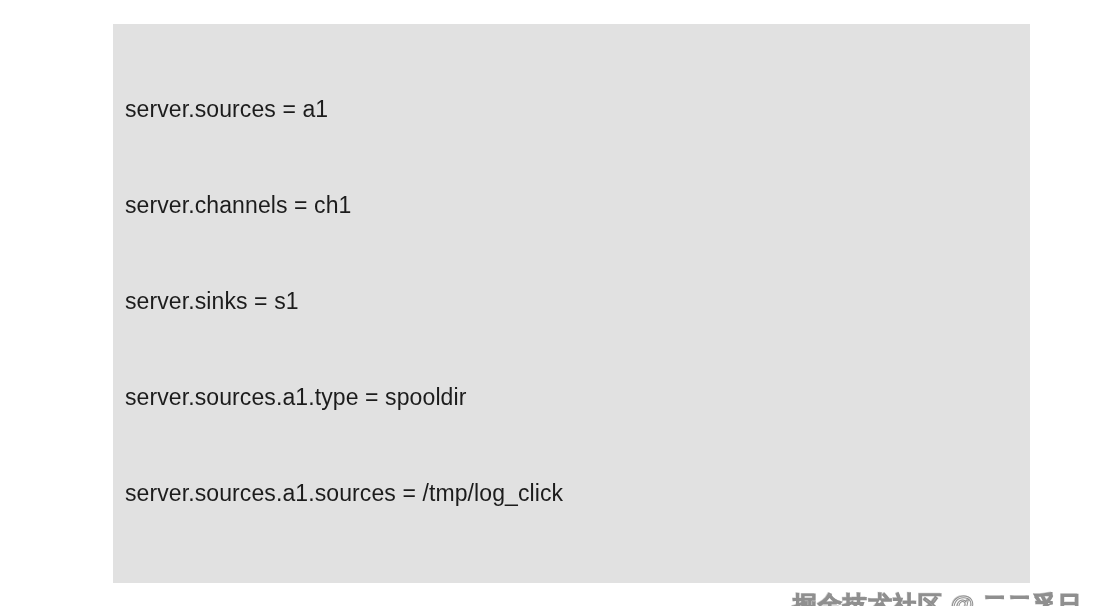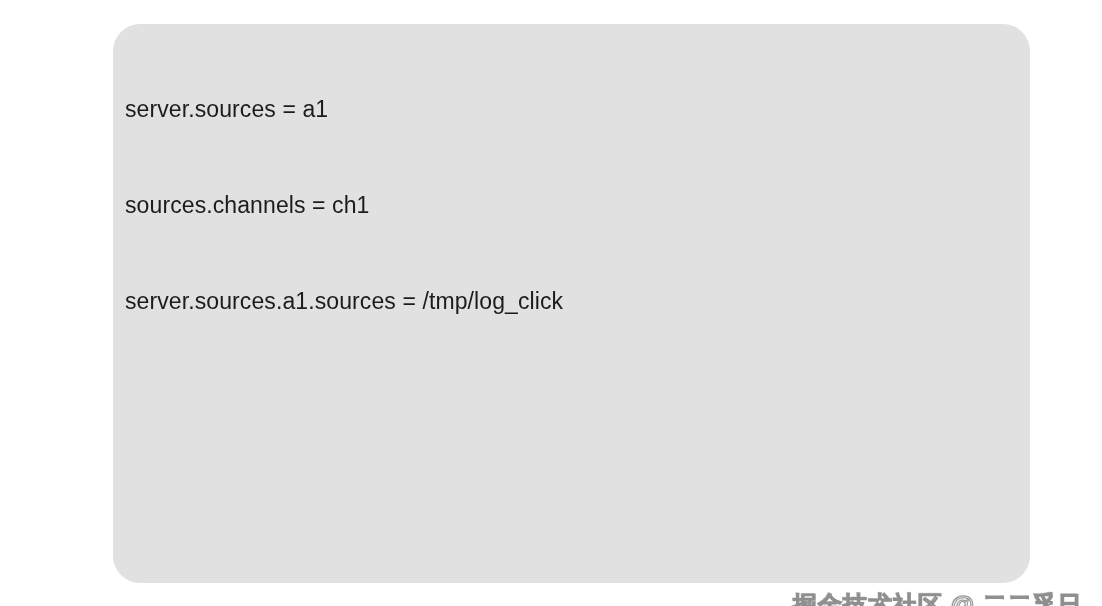--- a/index.html
+++ b/index.html
@@ -17,21 +17,20 @@
     height: 606px;
     background: #ffffff;
   }
   .config-panel {
     position: absolute;
     left: 113px;
     top: 24px;
     width: 917px;
     height: 559px;
     background: #e1e1e1;
-    border-radius: 27px;
   }
   .code-block {
     position: absolute;
     left: 12px;
     top: 5px;
     color: #1c1c1c;
     font-size: 23px;
     line-height: 32px;
     white-space: pre;
     letter-spacing: 0.1px;
@@ -55,21 +54,23 @@
   }
 </style>
 </head>
 <body>
 
 <div class="stage">
 
   <div class="config-panel">
     <div class="code-block">
       <div class="code-line">server.sources = a1</div>
-      <div class="code-line">sources.channels = ch1</div>
+      <div class="code-line">server.channels = ch1</div>
+      <div class="code-line">server.sinks = s1</div>
+      <div class="code-line">server.sources.a1.type = spooldir</div>
       <div class="code-line">server.sources.a1.sources = /tmp/log_click</div>
       
       
       
       
       
       
       
       
       

